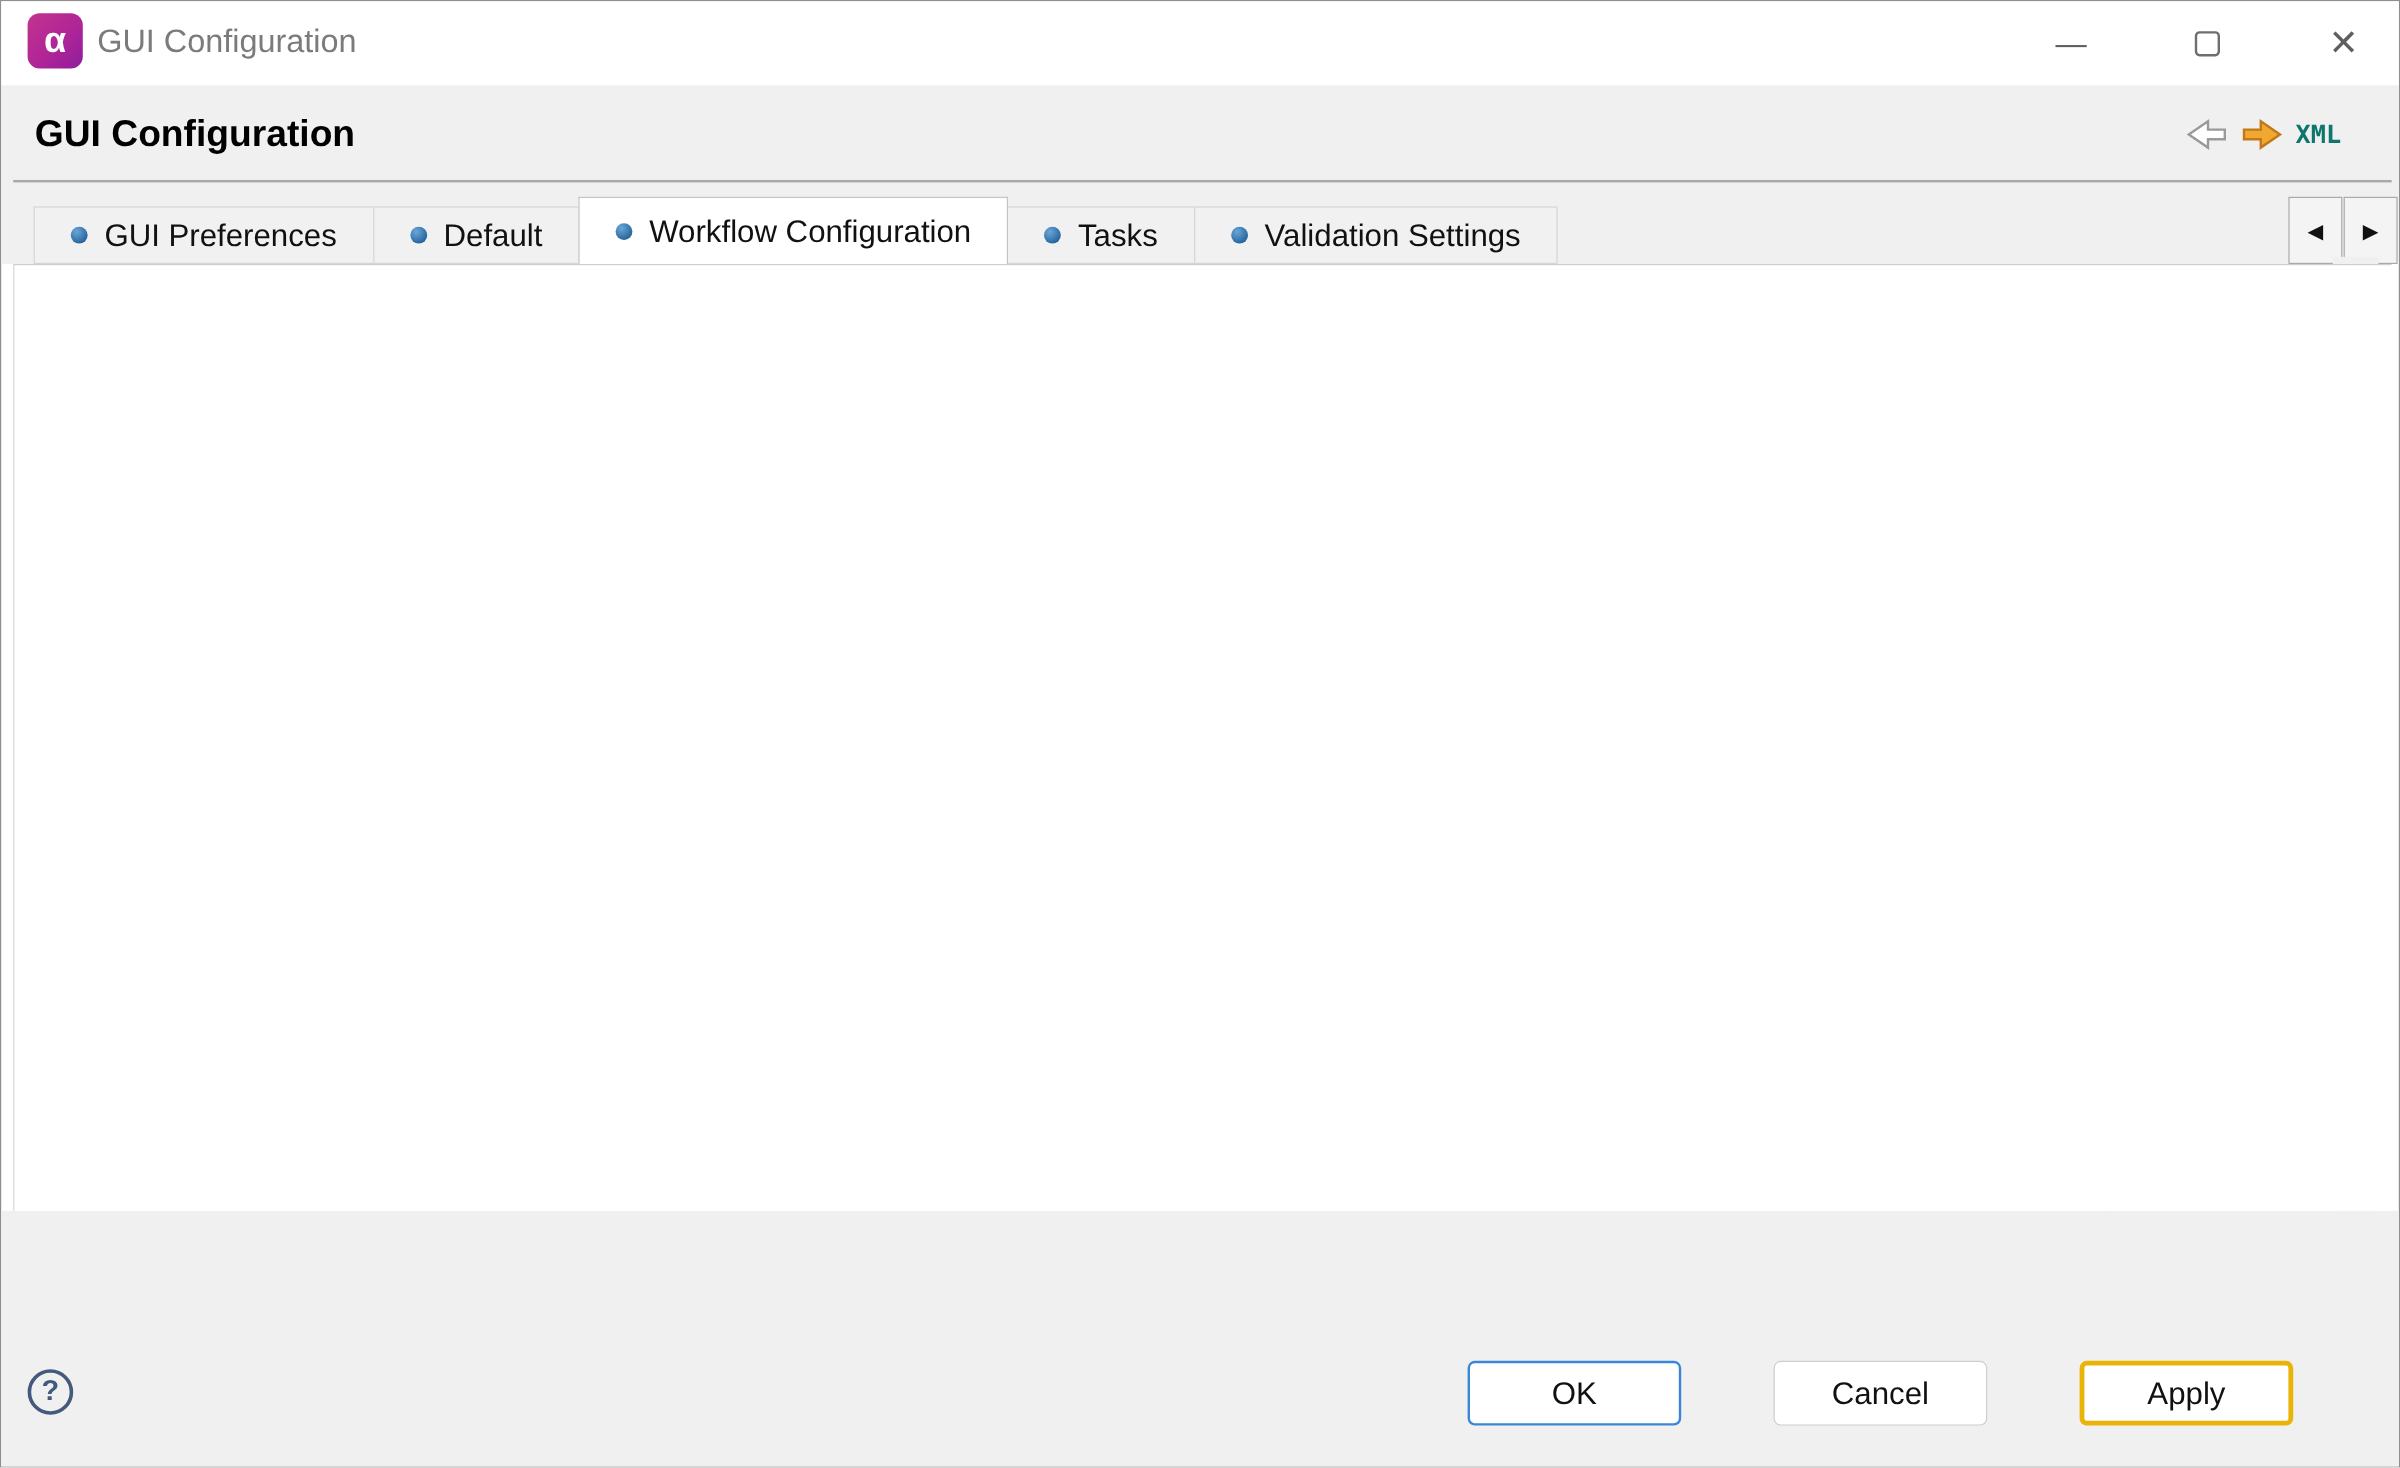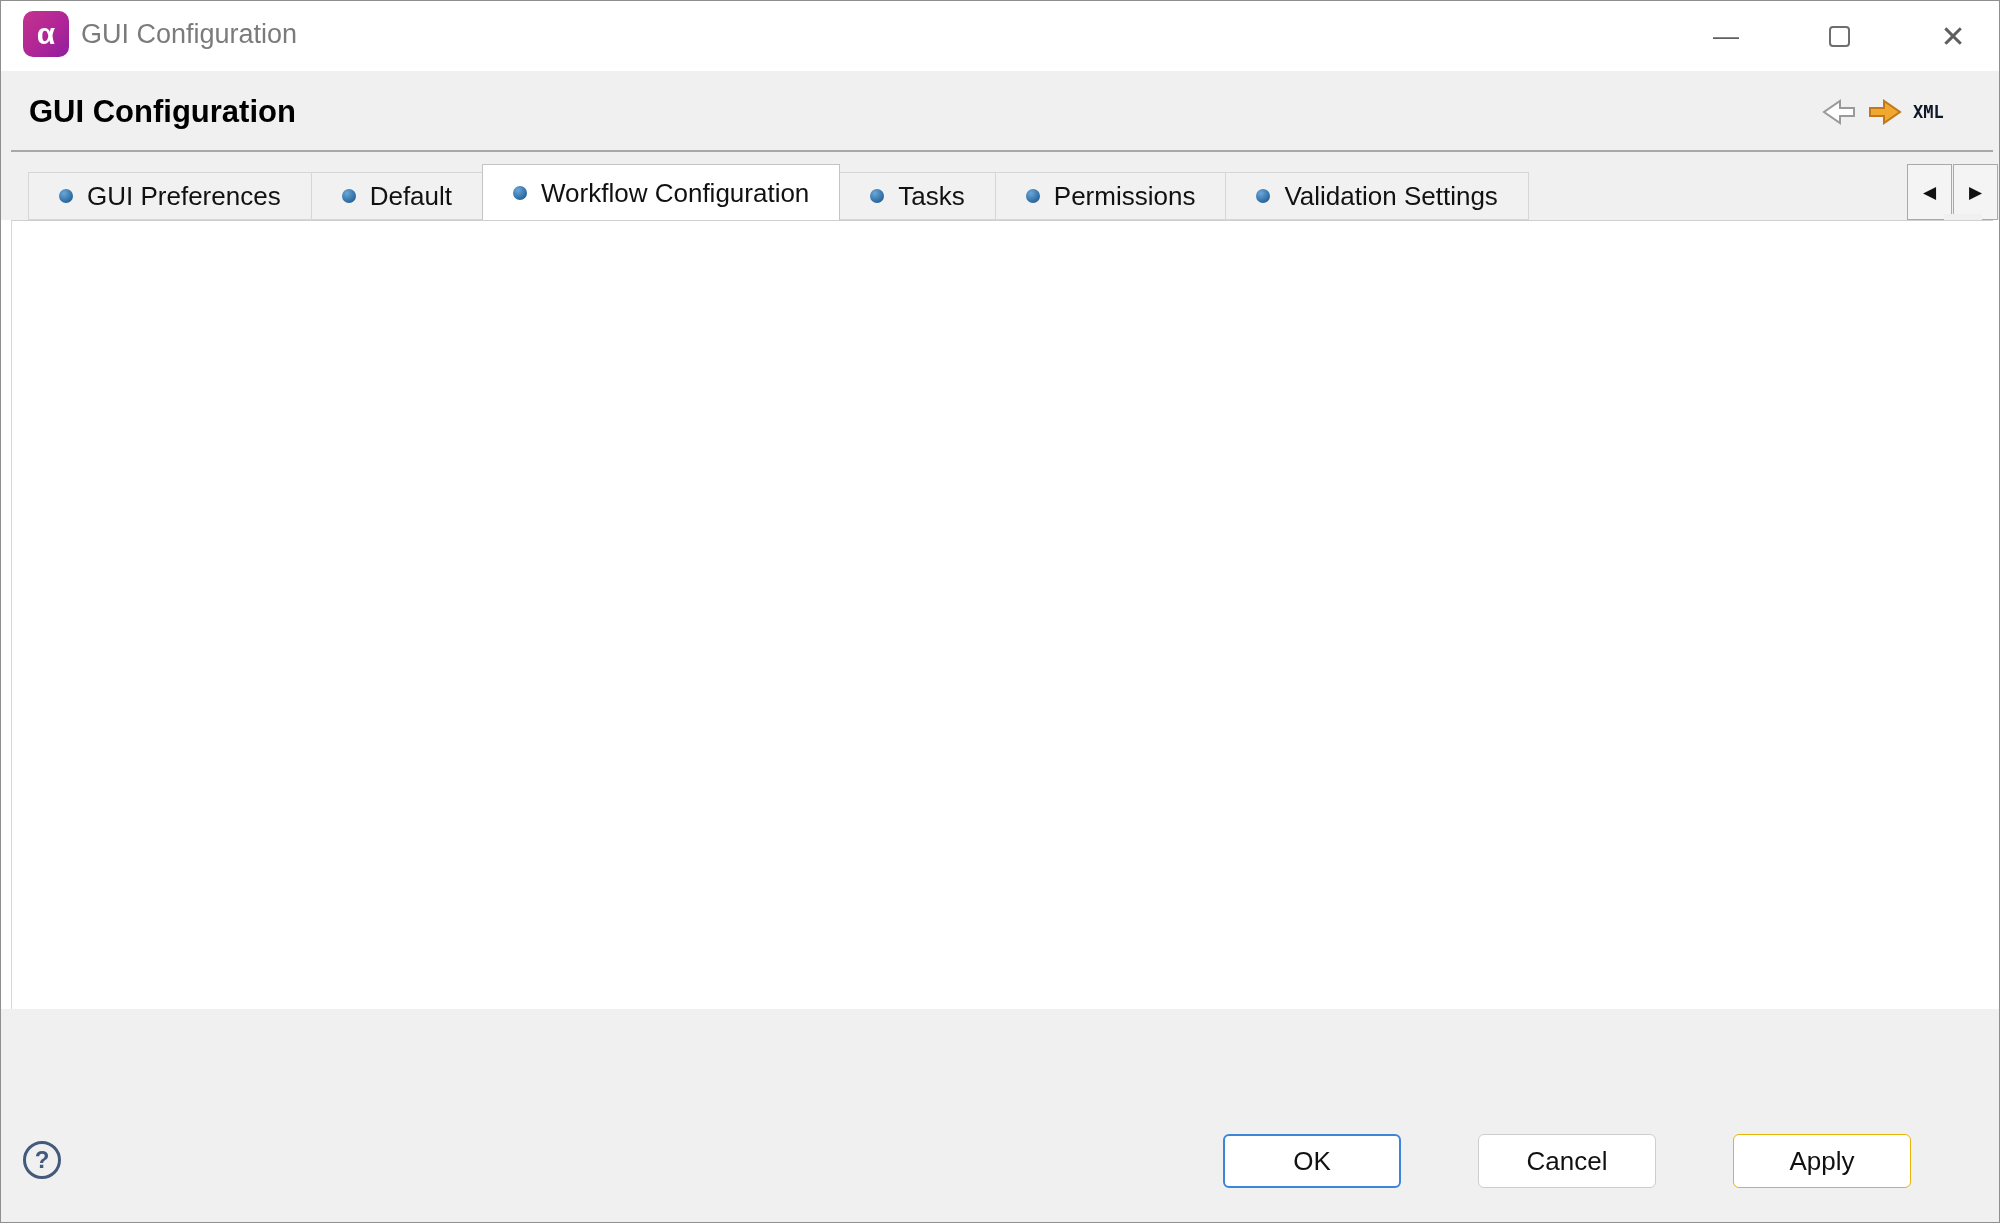--- a/index.html
+++ b/index.html
@@ -23,21 +23,21 @@
   .winctl { top:14px; width:56px; height:42px; display:flex; align-items:center; justify-content:center; color:#5f5f5f; }
   #btn-min { left:1697px; font-size:26px; }
   #btn-max { left:1810px; }
   #btn-max .maxbox { width:21px; height:21px; border:2px solid #6e6e6e; border-radius:4px; }
   #btn-close { left:1924px; font-size:30px; font-weight:200; }
 
   
   #headerband { left:0; top:70px; width:2000px; height:149px; background:#f0f0f0; }
   #page-title { left:28px; top:93px; font-size:31px; font-weight:bold; color:#000; }
   #xml-toolbar { left:1820px; top:96px; display:flex; align-items:center; gap:10px; }
-  #xml-label { font-family:"DejaVu Sans Mono", monospace; font-weight:bold; font-size:17px; color:#0f172a; }
+  #xml-label { font-family:"DejaVu Sans Mono", monospace; font-weight:bold; font-size:21px; color:#0f766e; }
   #hr-top { left:10px; top:149px; width:1982px; height:2px; background:#a8a8a8; }
 
   
   #tabbar { left:15px; top:162px; width:1890px; height:57px; display:flex; align-items:flex-end; overflow:hidden; }
   .tab {
     flex:none; display:flex; align-items:center; height:48px; padding:0 30px;
     background:#f1f1f1; border:1px solid #d6d6d6; margin-left:-1px;
     font-size:26px; white-space:nowrap; color:#111; cursor:default;
   }
   .tab:first-child { margin-left:12px; }
@@ -110,21 +110,21 @@
 
   
   #footer { left:0; top:1008px; width:2000px; height:215px; background:#f0f0f0; }
   #help-icon { left:22px; top:1140px; width:38px; height:38px; border:3px solid #445a7d;
     border-radius:50%; display:flex; align-items:center; justify-content:center;
     color:#445a7d; font-size:24px; font-weight:bold; }
   .fbtn { top:1133px; width:178px; height:54px; border-radius:6px; background:#fff;
     display:flex; align-items:center; justify-content:center; font-size:26px; color:#111; }
   #btn-ok { left:1222px; border:2px solid #3a86d8; }
   #btn-cancel { left:1477px; border:1px solid #cdcdcd;text-align:right; }
-  #btn-apply { left:1732px; border:1px solid #eab308; }
+  #btn-apply { left:1732px; border:4px solid #eab308; }
 
   svg { display:block; }
 </style>
 </head>
 <body>
 
 <div id="win">
 
   <div id="titlebar" class="abs">
     <div id="app-icon" class="abs">
@@ -171,24 +171,20 @@
     <div class="tab active">
       <span class="tabdot"></span>
       <span>Workflow Configuration</span>
     </div>
     <div class="tab">
       <span class="tabdot"></span>
       <span>Tasks</span>
     </div>
     <div class="tab">
       <span class="tabdot"></span>
-      <span>Permissions</span>
-    </div>
-    <div class="tab">
-      <span class="tabdot"></span>
       <span>Validation Settings</span>
     </div>
   </div>
   <div id="tabscroll-left" class="abs tabscroll">
     <span>◀</span>
   </div>
   <div id="tabscroll-right" class="abs tabscroll">
     <span>▶</span>
   </div>
 

